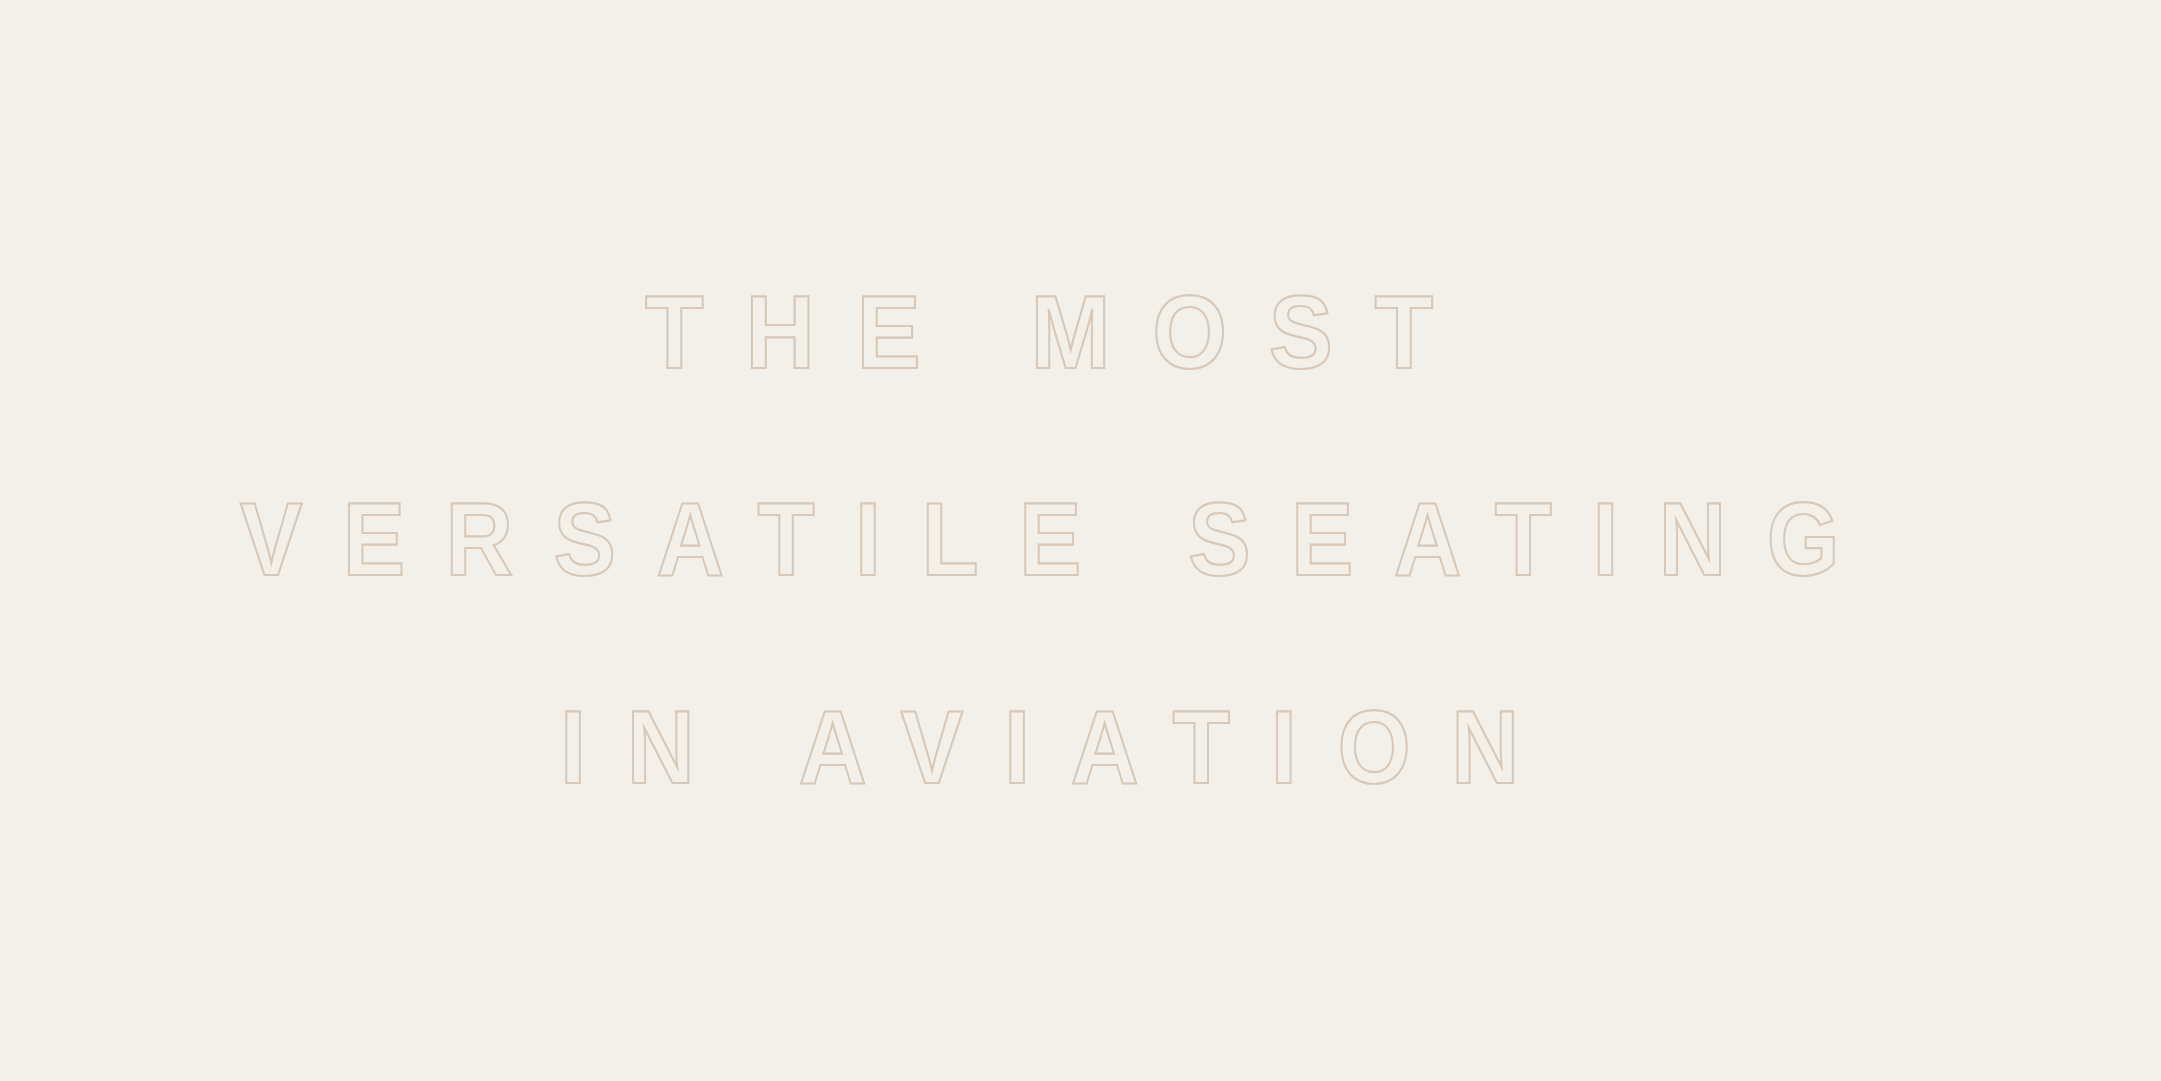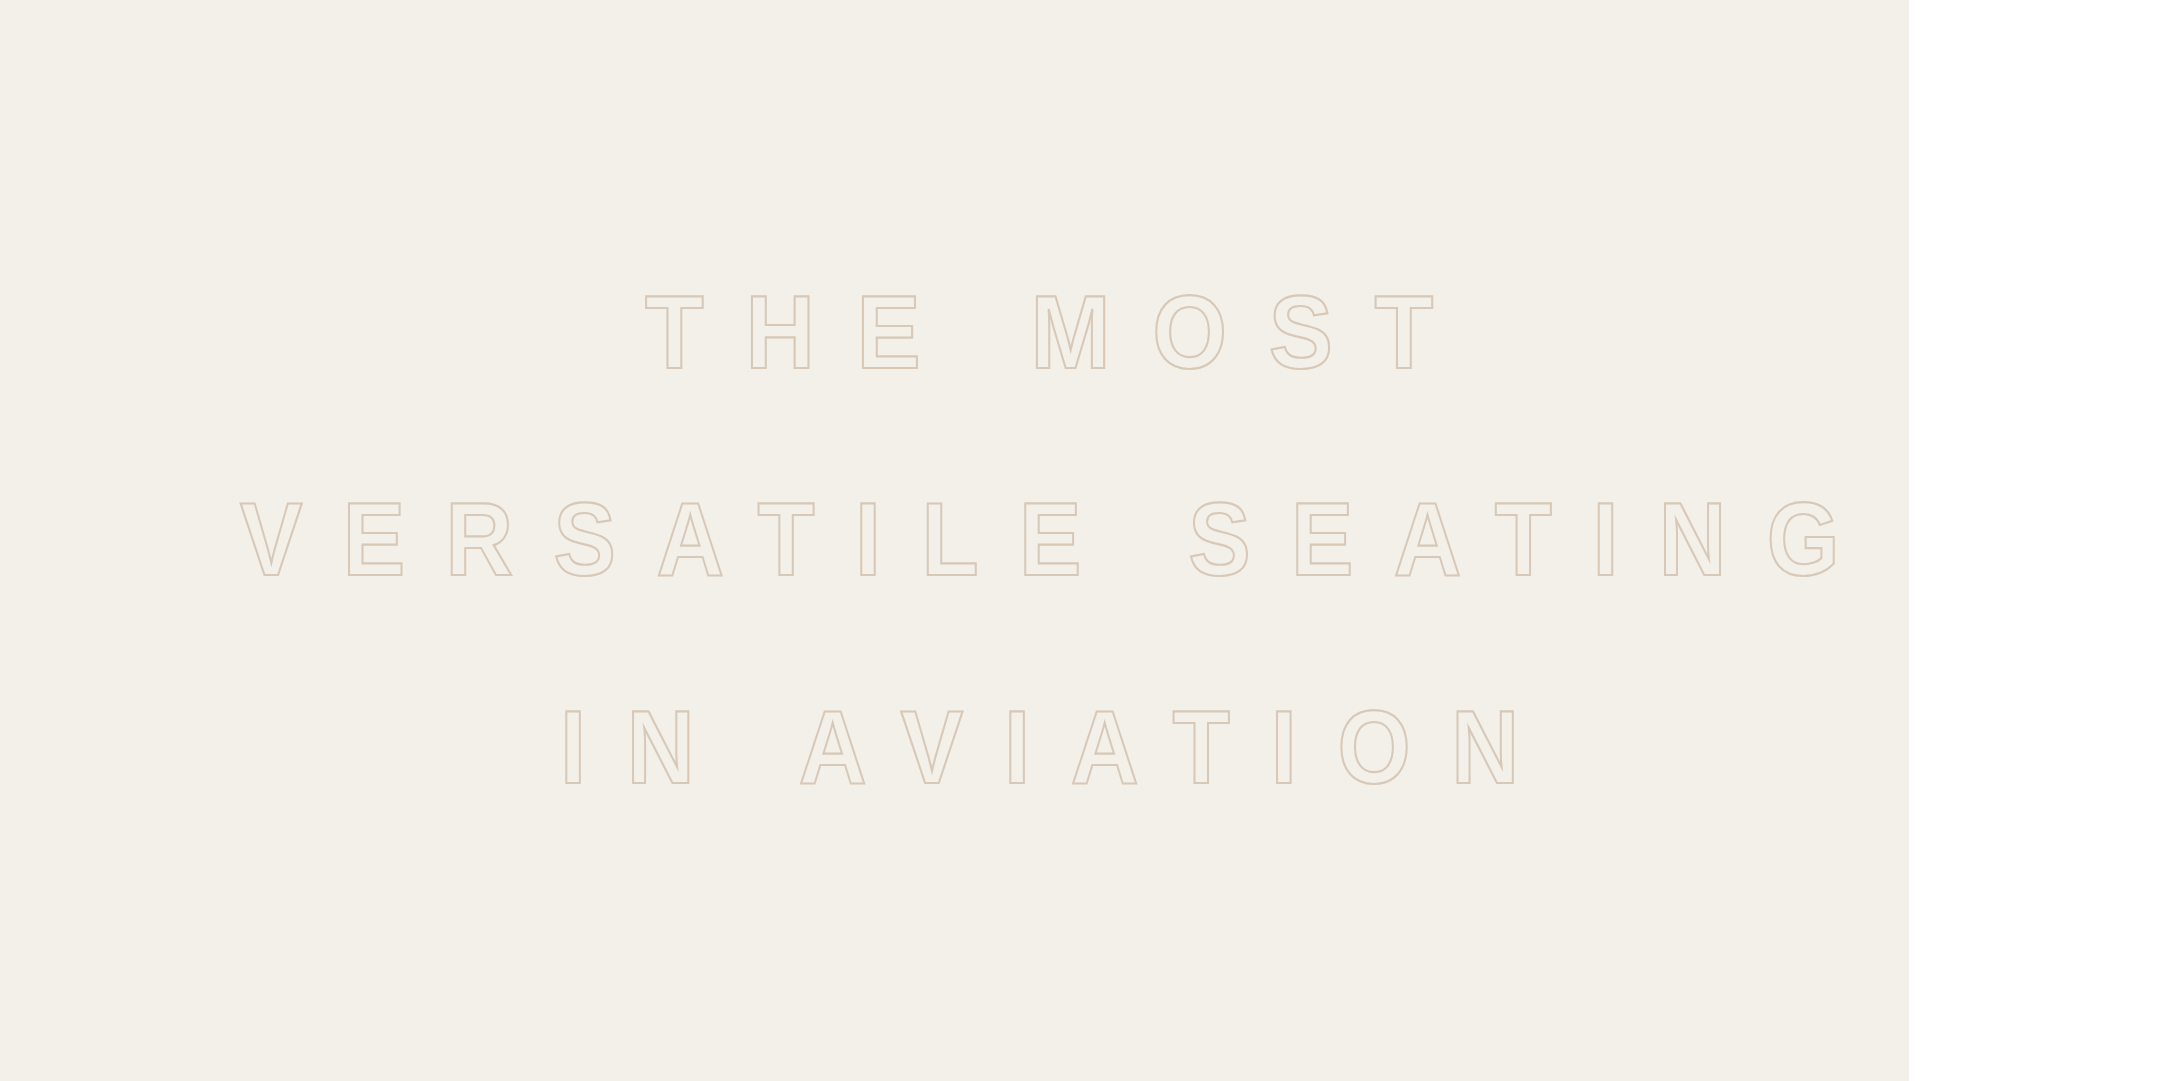--- a/index.html
+++ b/index.html
@@ -8,27 +8,26 @@
     padding: 0;
   }
   body {
     width: 2161px;
     height: 1081px;
     overflow: hidden;
     font-family: "Liberation Sans", sans-serif;
   }
   .stage {
     position: relative;
-    width: 1880px;
+    width: 2161px;
     height: 1081px;
     background: #F3F0EA;
     display: flex;
     align-items: center;
     justify-content: center;
-    padding-left: 29px;
   }
   .headline-block {
     position: absolute;
     left: 0;
     top: 0;
     width: 2161px;
     height: 1081px;
   }
   .headline-svg {
     display: block;

